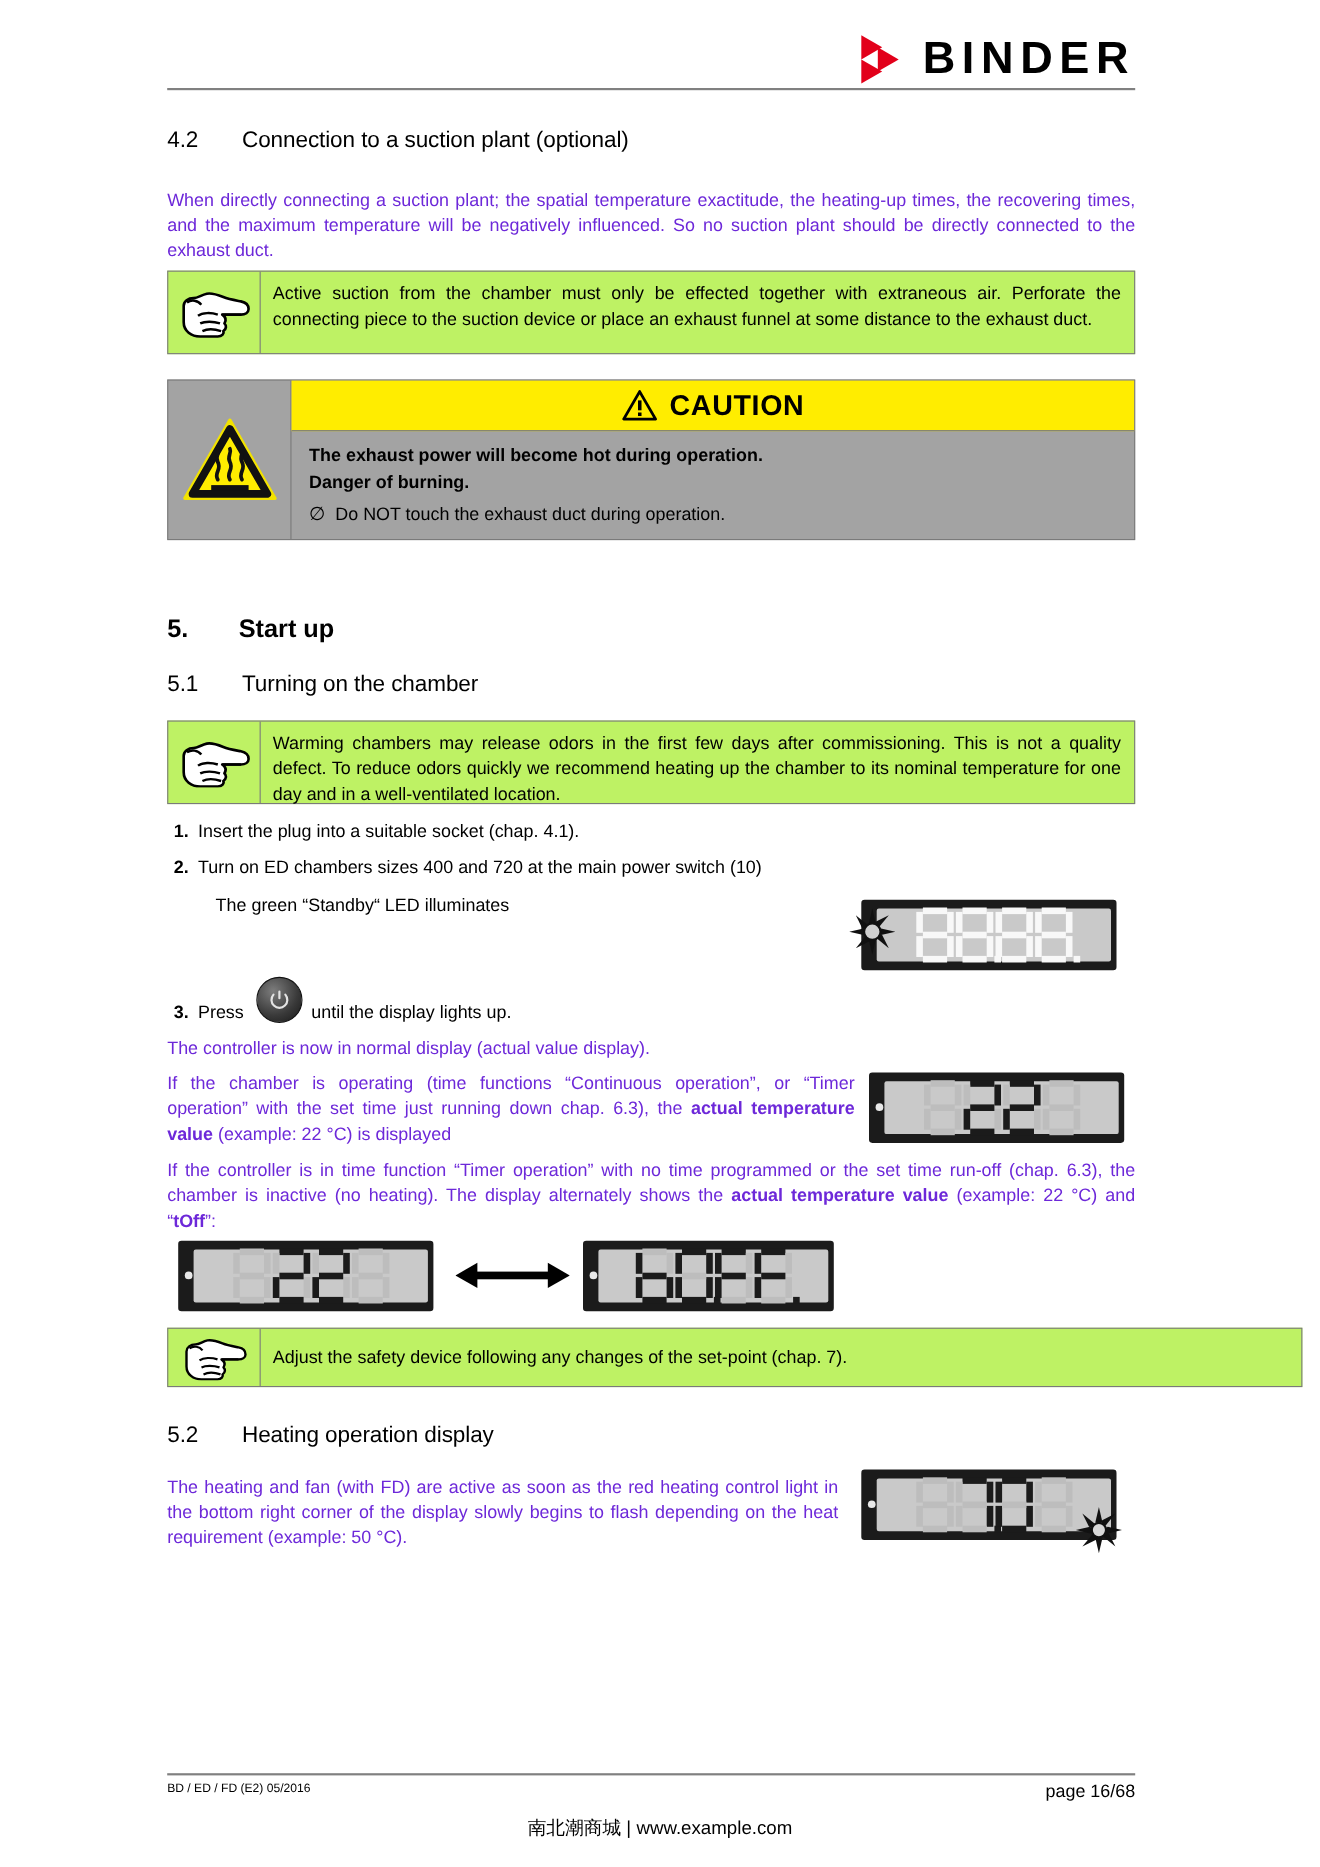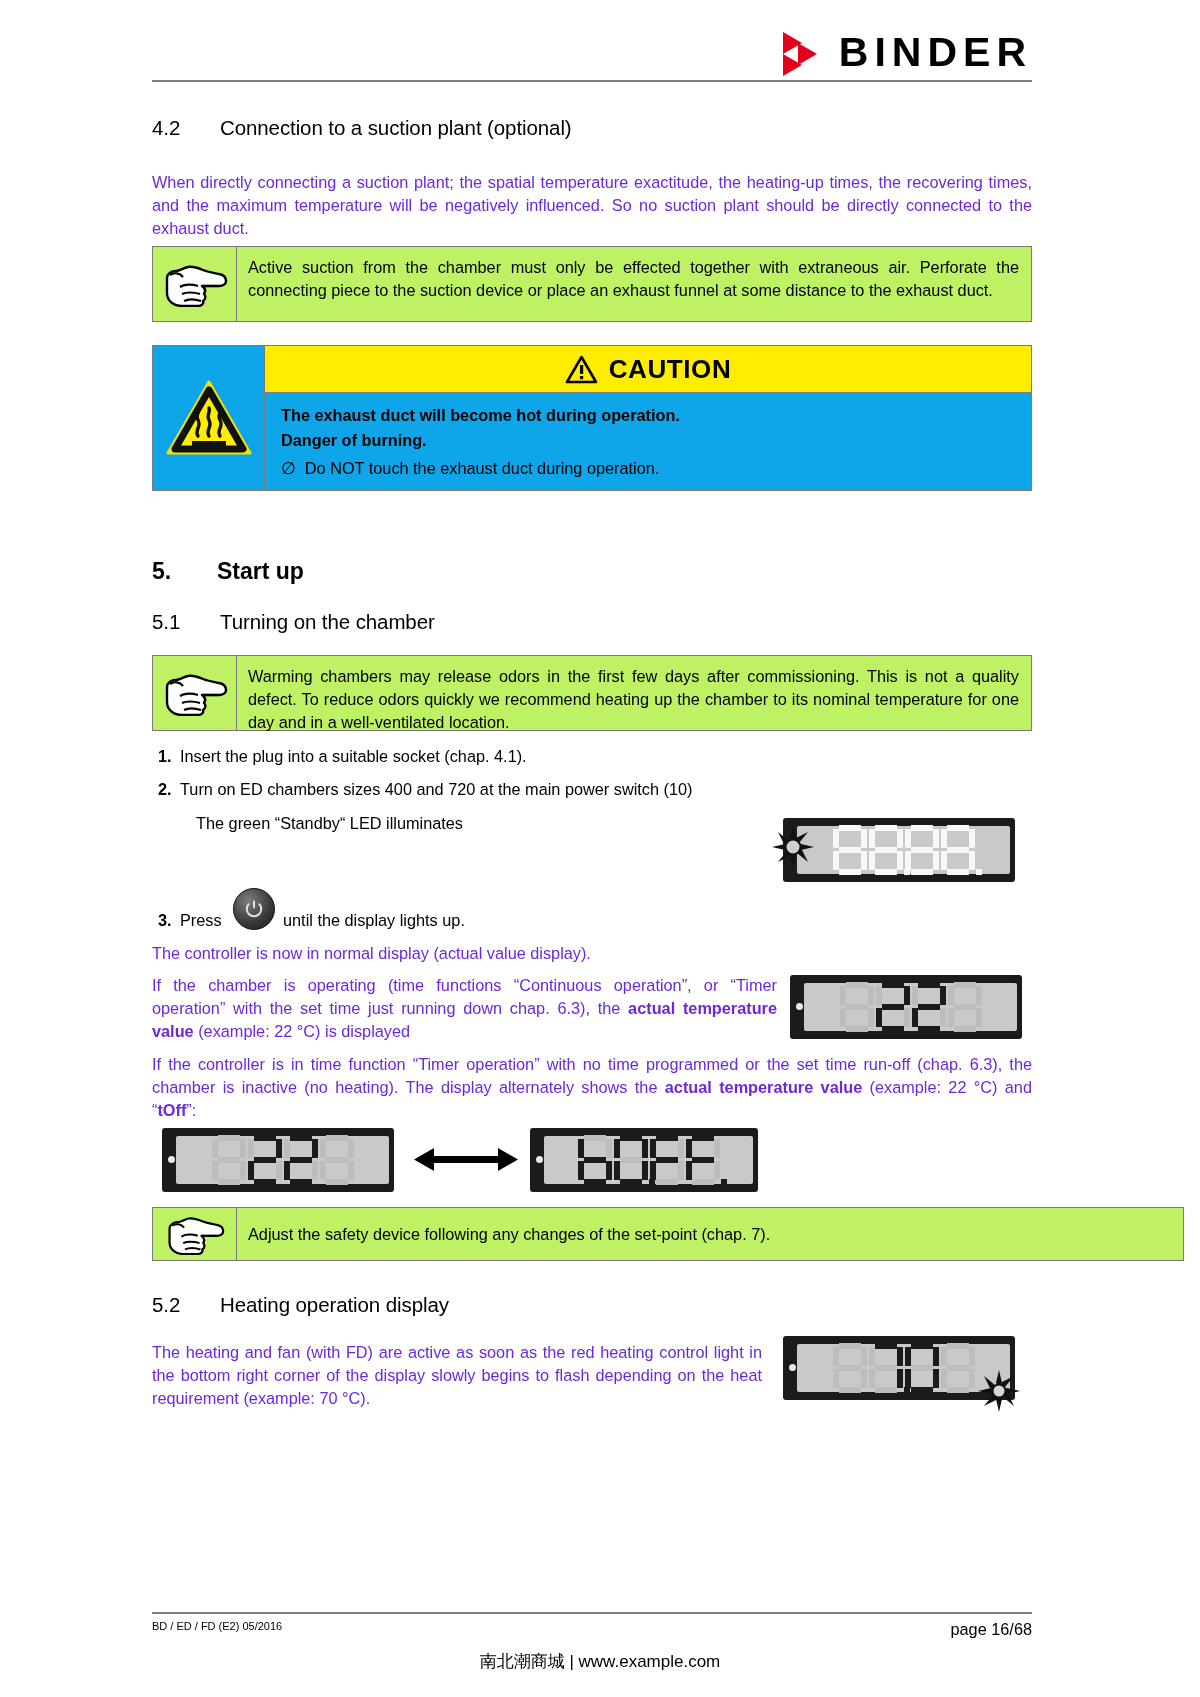--- a/index.html
+++ b/index.html
@@ -120,21 +120,21 @@
     position: absolute;
     left: 50%;
     top: 50%;
     transform: translate(-50%, -50%);
   }
 
   
   .caution-box {
     position: absolute;
     border: 1.5px solid #7a7a7a;
-    background: #0ea5e9;
+    background: #a3a3a3;
     display: flex;
   }
   .caution-icon-cell {
     width: 112px;
     flex: 0 0 112px;
     border-right: 1.5px solid #7a7a7a;
     display: flex;
     align-items: center;
     justify-content: center;
   }
@@ -342,21 +342,21 @@
     <div class="caution-body">
       <div class="caution-banner">
         <svg width="33" height="29" viewBox="0 0 33 29">
           <path d="M16.5 2 L31 27 L2 27 Z" fill="none" stroke="#000000" stroke-width="2.6" stroke-linejoin="round"></path>
           <rect x="15" y="10" width="3.2" height="9" fill="#000000"></rect>
           <rect x="15" y="21" width="3.2" height="3.2" fill="#000000"></rect>
         </svg>
         <span class="ctext">CAUTION</span>
       </div>
       <div class="caution-lines">
-        <div class="strong">The exhaust duct will become hot during operation.</div>
+        <div class="strong">The exhaust power will become hot during operation.</div>
         <div class="strong">Danger of burning.</div>
         <div class="prohib-line">
           <span class="prohib-sym">∅</span>
           <span>Do NOT touch the exhaust duct during operation.</span>
         </div>
       </div>
     </div>
   </div>
 
   <div class="h1" style="left:152px; top:558px;">
@@ -623,21 +623,21 @@
         <path d="M8 14 C12 11 18 12 21 16" fill="none" stroke="#000000" stroke-width="2.2"></path>
       </svg>
     </div>
     <div class="text-cell" style="display:flex; align-items:center;">Adjust the safety device following any changes of the set-point (chap. 7).</div>
   </div>
 
   <div class="h2" style="left:152px; top:1293px;">
     <span class="num">5.2</span><span>Heating operation display</span>
   </div>
 
-  <div class="para" style="left:152px; top:1341px; width:610px;">The heating and fan (with FD) are active as soon as the red heating control light in the bottom right corner of the display slowly begins to flash depending on the heat requirement (example: 70 °C).</div>
+  <div class="para" style="left:152px; top:1341px; width:610px;">The heating and fan (with FD) are active as soon as the red heating control light in the bottom right corner of the display slowly begins to flash depending on the heat requirement (example: 50 °C).</div>
 
   <div class="seg-display" style="left:783px; top:1336px; width:232px; height:64px;">
     <span class="led-dot" style="top:28px;"></span>
     <div class="seg-inner">
       <div class="digit">
         <span class="seg s-a off"></span>
           <span class="seg s-b off"></span>
           <span class="seg s-c off"></span>
         <span class="seg s-d off"></span>
           <span class="seg s-e off"></span>

